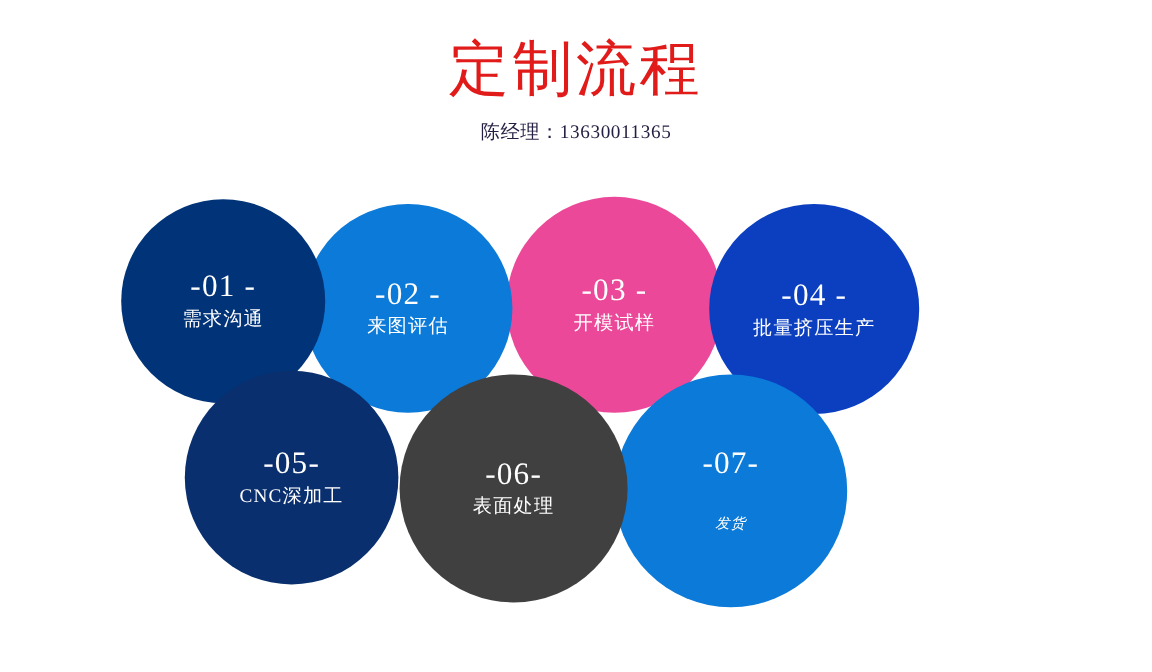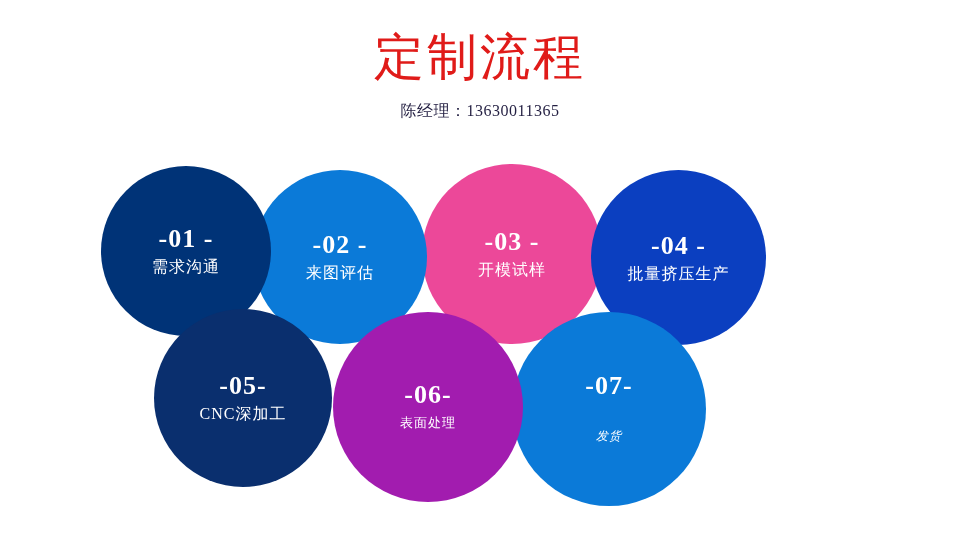--- a/index.html
+++ b/index.html
@@ -54,21 +54,21 @@
     border-radius: 50%;
     display: flex;
     flex-direction: column;
     align-items: center;
     justify-content: center;
     box-sizing: border-box;
     color: #ffffff;
   }
   .step-number {
     font-family: "Liberation Serif", "DejaVu Serif", serif;
-    font-weight: 700;
+    font-weight: 400;
     font-size: 27px;
     line-height: 30px;
     color: #ffffff;
     letter-spacing: 1px;
   }
   .step-label {
     font-family: "Liberation Serif", "DejaVu Serif", serif;
     font-weight: 400;
     font-size: 17px;
     line-height: 22px;
@@ -95,21 +95,21 @@
   #step-4 { left: 591px; top: 170px; width: 175px; height: 175px; background: #0b3fc0; z-index: 2; }
   #step-4 .step-number { font-size: 26px; }
   #step-4 .step-label  { font-size: 16px; }
 
   #step-5 { left: 154px; top: 309px; width: 178px; height: 178px; background: #0a2f6e; z-index: 5; }
   #step-5 .step-number { font-size: 26px; }
   #step-5 .step-label  { font-size: 16px; }
 
   #step-6 { left: 333px; top: 312px; width: 190px; height: 190px; background: #0b3cc0; z-index: 6; }
   #step-6 .step-number { font-size: 26px; }
-  #step-6 .step-label  { font-size: 13px; }
+  #step-6 .step-label  { font-size: 16px; }
 
   #step-7 { left: 512px; top: 312px; width: 194px; height: 194px; background: #0b7ad8; z-index: 4; }
   #step-7 .step-number { font-size: 26px; }
   #step-7 .step-label  { font-size: 12px; font-style: italic; }
 </style>
 </head>
 <body>
 
 <div id="slide" style="background: rgb(255, 255, 255);">
 
@@ -136,21 +136,21 @@
   <div class="step-circle" id="step-4" style="background: rgb(11, 63, 192);">
     <div class="step-number">-04 -</div>
     <div class="step-label">批量挤压生产</div>
   </div>
 
   <div class="step-circle" id="step-5" style="background: rgb(10, 47, 110);">
     <div class="step-number">-05-</div>
     <div class="step-label">CNC深加工</div>
   </div>
 
-  <div class="step-circle" id="step-6" style="background: #a21caf;">
+  <div class="step-circle" id="step-6" style="background: #404040;">
     <div class="step-number">-06-</div>
     <div class="step-label">表面处理</div>
   </div>
 
   <div class="step-circle" id="step-7" style="background: rgb(11, 122, 216); gap: 22px;">
     <div class="step-number">-07-</div>
     <div class="step-label">发货</div>
   </div>
 
 </div>

